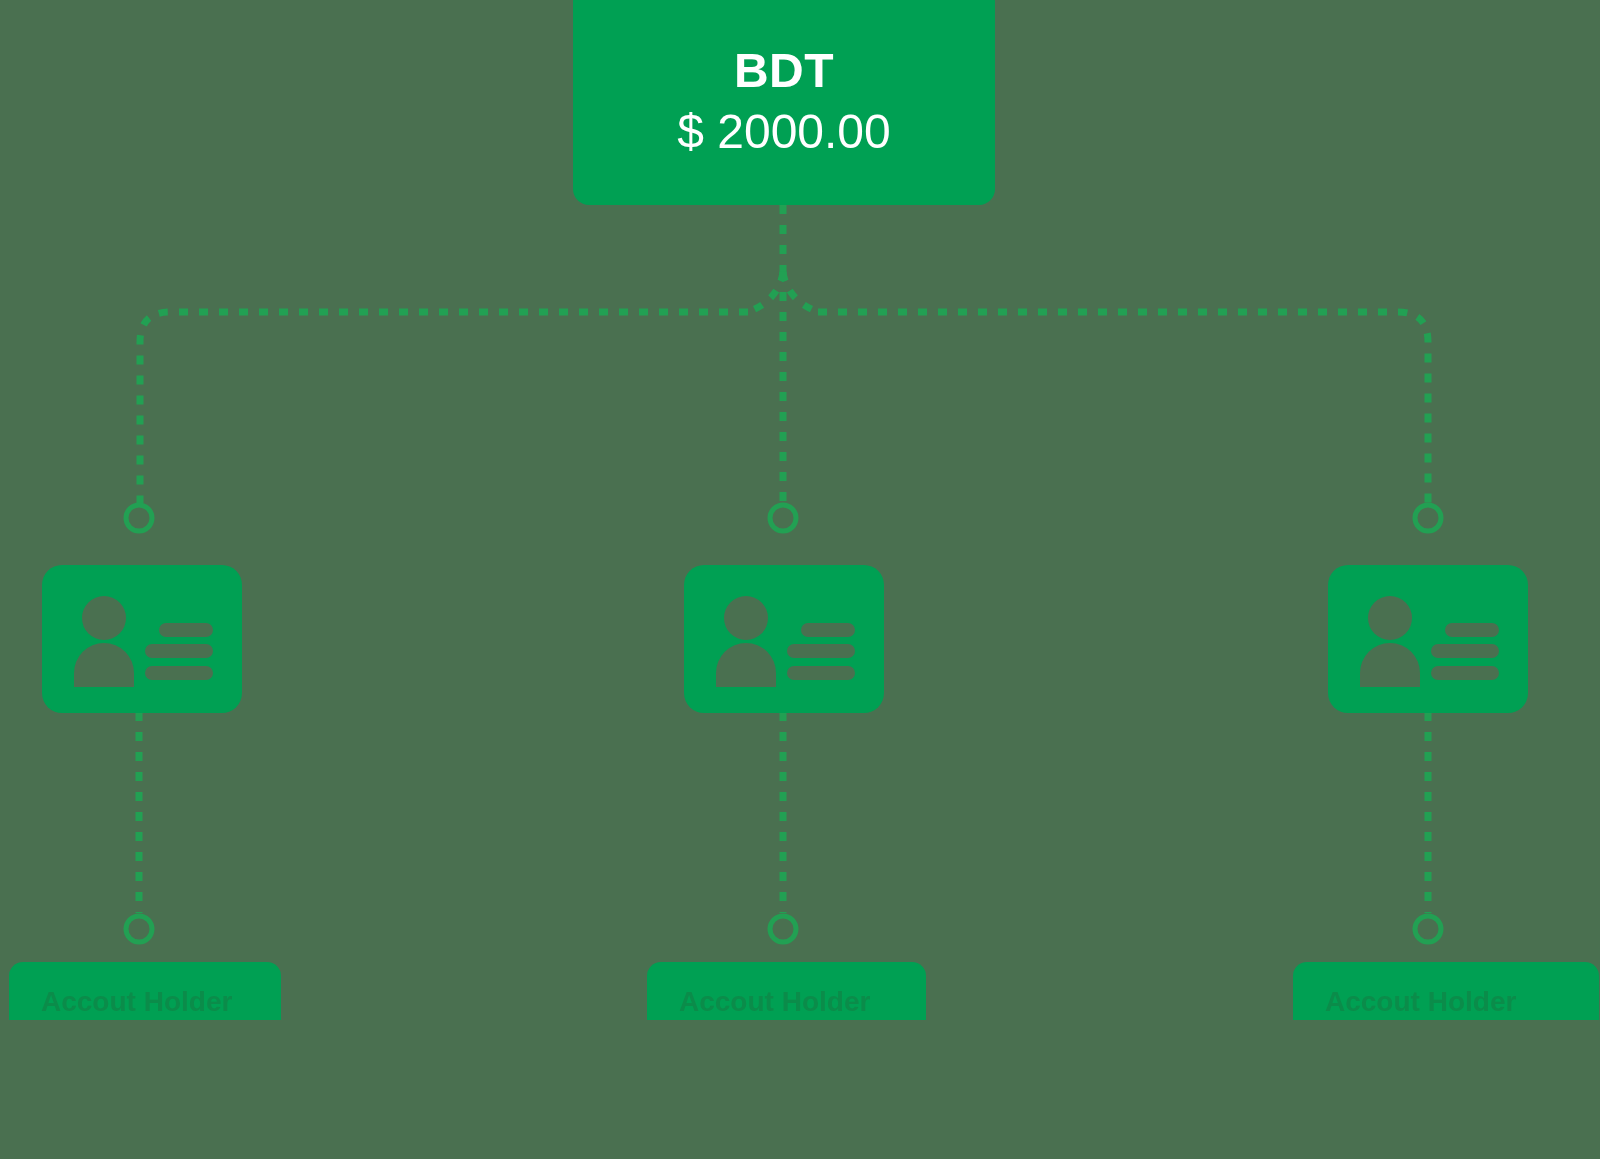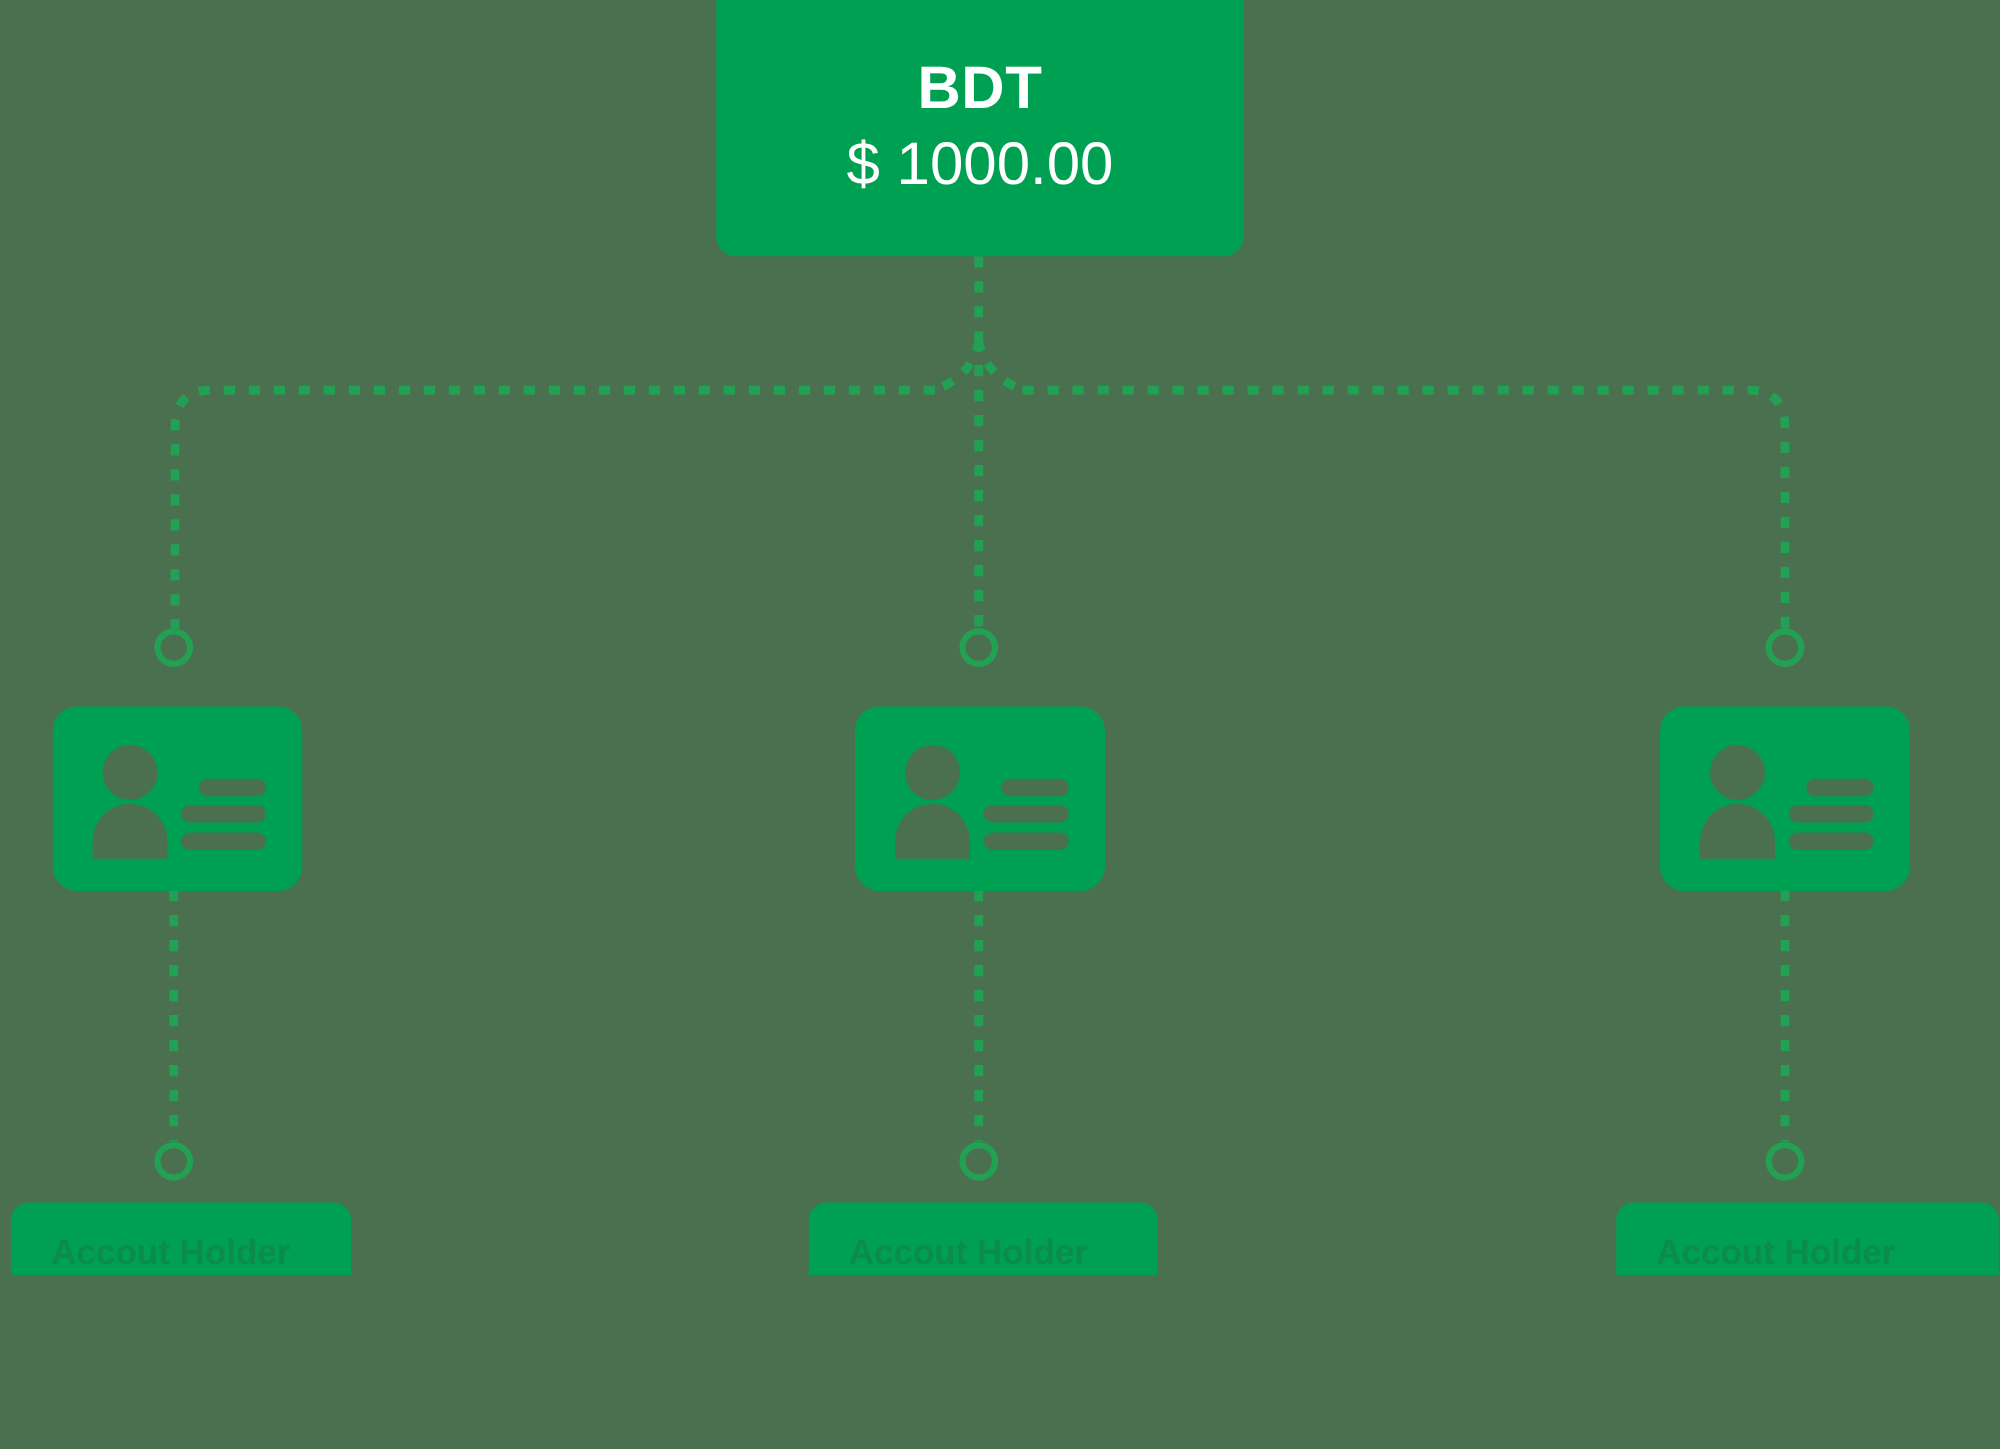--- a/index.html
+++ b/index.html
@@ -129,21 +129,21 @@
       <circle cx="1428" cy="518" r="13"></circle>
 
       <circle cx="139" cy="929" r="13"></circle>
       <circle cx="783" cy="929" r="13"></circle>
       <circle cx="1428" cy="929" r="13"></circle>
     </g>
   </svg>
 
   <div class="amount-box">
     <span class="currency-code">BDT</span>
-    <span class="amount-value">$ 1000.00</span>
+    <span class="amount-value">$ 2000.00</span>
   </div>
 
   <div class="id-card" id="id-card-1">
     <svg viewBox="0 0 200 148">
       <rect x="0" y="0" width="200" height="148" rx="20" ry="20" fill="#00a053"></rect>
       <circle cx="62" cy="53" r="22" fill="#4a7050"></circle>
       <path d="M 32 108 a 30 30 0 0 1 60 0 v 14 h -60 z" fill="#4a7050"></path>
       <rect x="117" y="58" width="54" height="14" rx="7" fill="#4a7050"></rect>
       <rect x="103" y="79" width="68" height="14" rx="7" fill="#4a7050"></rect>
       <rect x="103" y="101" width="68" height="14" rx="7" fill="#4a7050"></rect>

